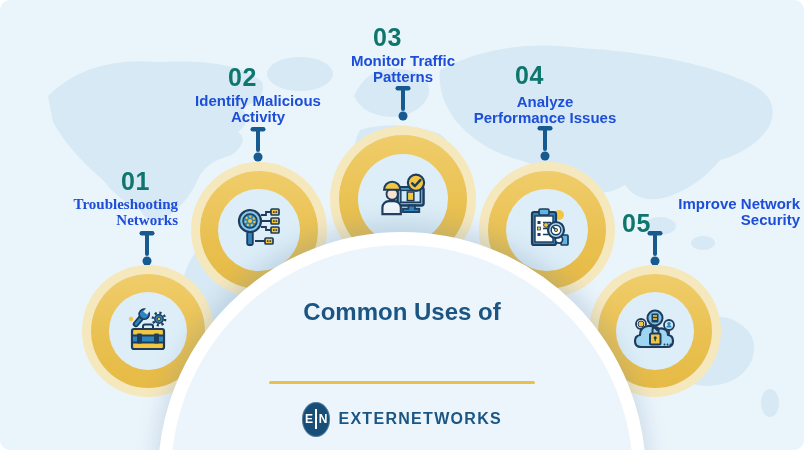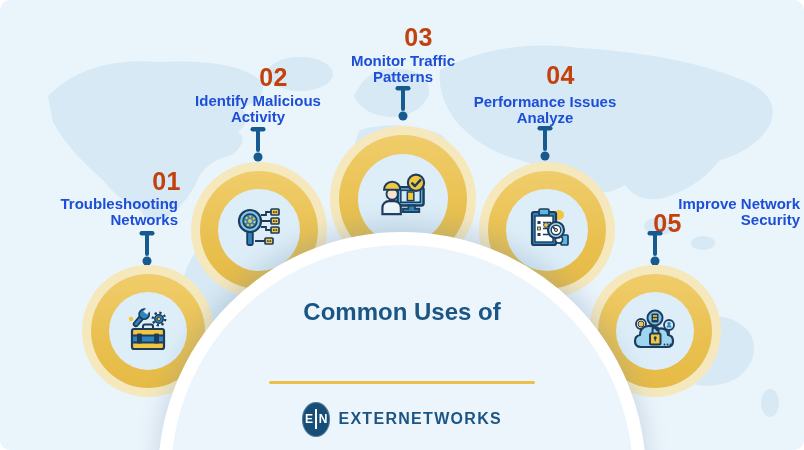--- a/index.html
+++ b/index.html
@@ -15,24 +15,24 @@
   .m1 .inner{width:78px;height:78px;}
   .m2{left:200px;top:171px;width:118px;height:118px;}
   .m2 .inner{width:82px;height:82px;}
   .m3{left:339px;top:135px;width:128px;height:128px;}
   .m3 .inner{width:90px;height:90px;}
   .m4{left:488px;top:171px;width:118px;height:118px;}
   .m4 .inner{width:82px;height:82px;}
   .m5{left:598px;top:274px;width:114px;height:114px;}
   .m5 .inner{width:78px;height:78px;}
   
-  .num{position:absolute;z-index:2;width:60px;text-align:right;font-size:25px;font-weight:bold;color:#c2410c;letter-spacing:.5px;}
+  .num{position:absolute;z-index:2;width:60px;text-align:left;font-size:25px;font-weight:bold;color:#0f766e;letter-spacing:.5px;}
   .n1{left:121px;top:167px;} .n2{left:228px;top:63px;} .n3{left:373px;top:23px;} .n4{left:515px;top:61px;} .n5{left:622px;top:168px;margin-top:41px;}
   .lbl{position:absolute;z-index:2;font-size:15px;line-height:16px;font-weight:bold;color:#1d4ed8;}
-  .l1{left:18px;top:196px;width:160px;text-align:right;}
+  .l1{left:18px;top:196px;width:160px;text-align:right;font-family:Liberation Serif, serif;}
   .l2{left:168px;top:93px;width:180px;text-align:center;}
   .l3{left:313px;top:53px;width:180px;text-align:center;}
   .l4{left:455px;top:94px;width:180px;text-align:center;}
   .l5{left:628px;top:196px;width:172px;text-align:right;}
   .pin{position:absolute;z-index:2;}
   .p1{left:137px;top:231px;} .p2{left:248px;top:127px;} .p3{left:393px;top:86px;} .p4{left:535px;top:126px;} .p5{left:645px;top:231px;}
   
   .panel{position:absolute;z-index:3;left:158px;top:232px;width:488px;height:488px;border-radius:50%;
     background:#edf5fc;border:13px solid #ffffff;box-sizing:border-box;
     box-shadow:0 -10px 22px rgba(110,145,175,0.28);}
@@ -162,22 +162,22 @@
         <path d="M32.5 9.5 l2.5 2.5 5 -5.5" fill="none" stroke="#1e3c5c" stroke-width="2.3" stroke-linecap="round" stroke-linejoin="round"></path>
         <path d="M5 38 v-6 a6 6 0 0 1 6 -6 h5 a6 6 0 0 1 6 6 v6 z" fill="#eef6fb" stroke="#1e3c5c" stroke-width="2"></path>
         <circle cx="14" cy="19.5" r="5.2" fill="#f7e3cf" stroke="#1e3c5c" stroke-width="1.7"></circle>
         <path d="M6.5 15.5 a7.5 7.5 0 0 1 15 0 z" fill="#f3c640" stroke="#1e3c5c" stroke-width="1.9"></path>
       </svg>
     </div>
   </div>
 
   <div class="num n4">04</div>
   <div class="lbl l4">
+    <div>Analyze</div>
     <div>Performance Issues</div>
-    <div>Analyze</div>
   </div>
   <svg class="pin p4" width="20" height="36" viewBox="0 0 20 36">
     <g fill="#175a8f">
         <rect x="2.5" y="0" width="15" height="4.5" rx="2.2"></rect>
         <rect x="8" y="2" width="4" height="23" rx="2"></rect>
         <circle cx="10" cy="30" r="4.5"></circle>
       </g>
   </svg>
   <div class="medallion m4">
     <div class="inner">

